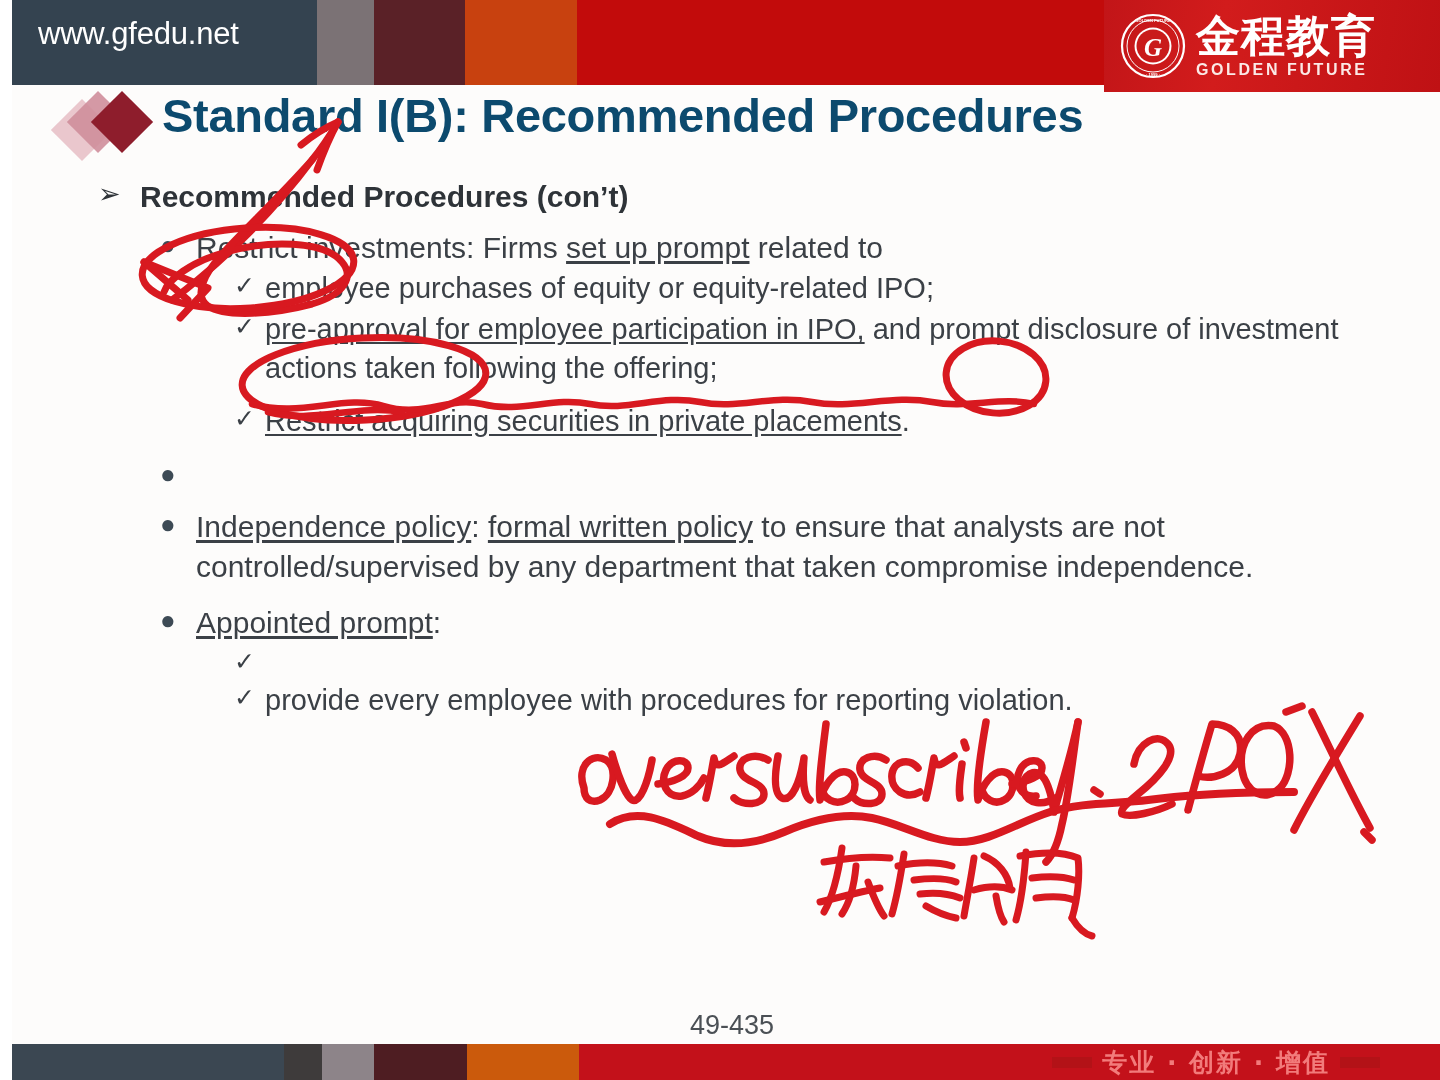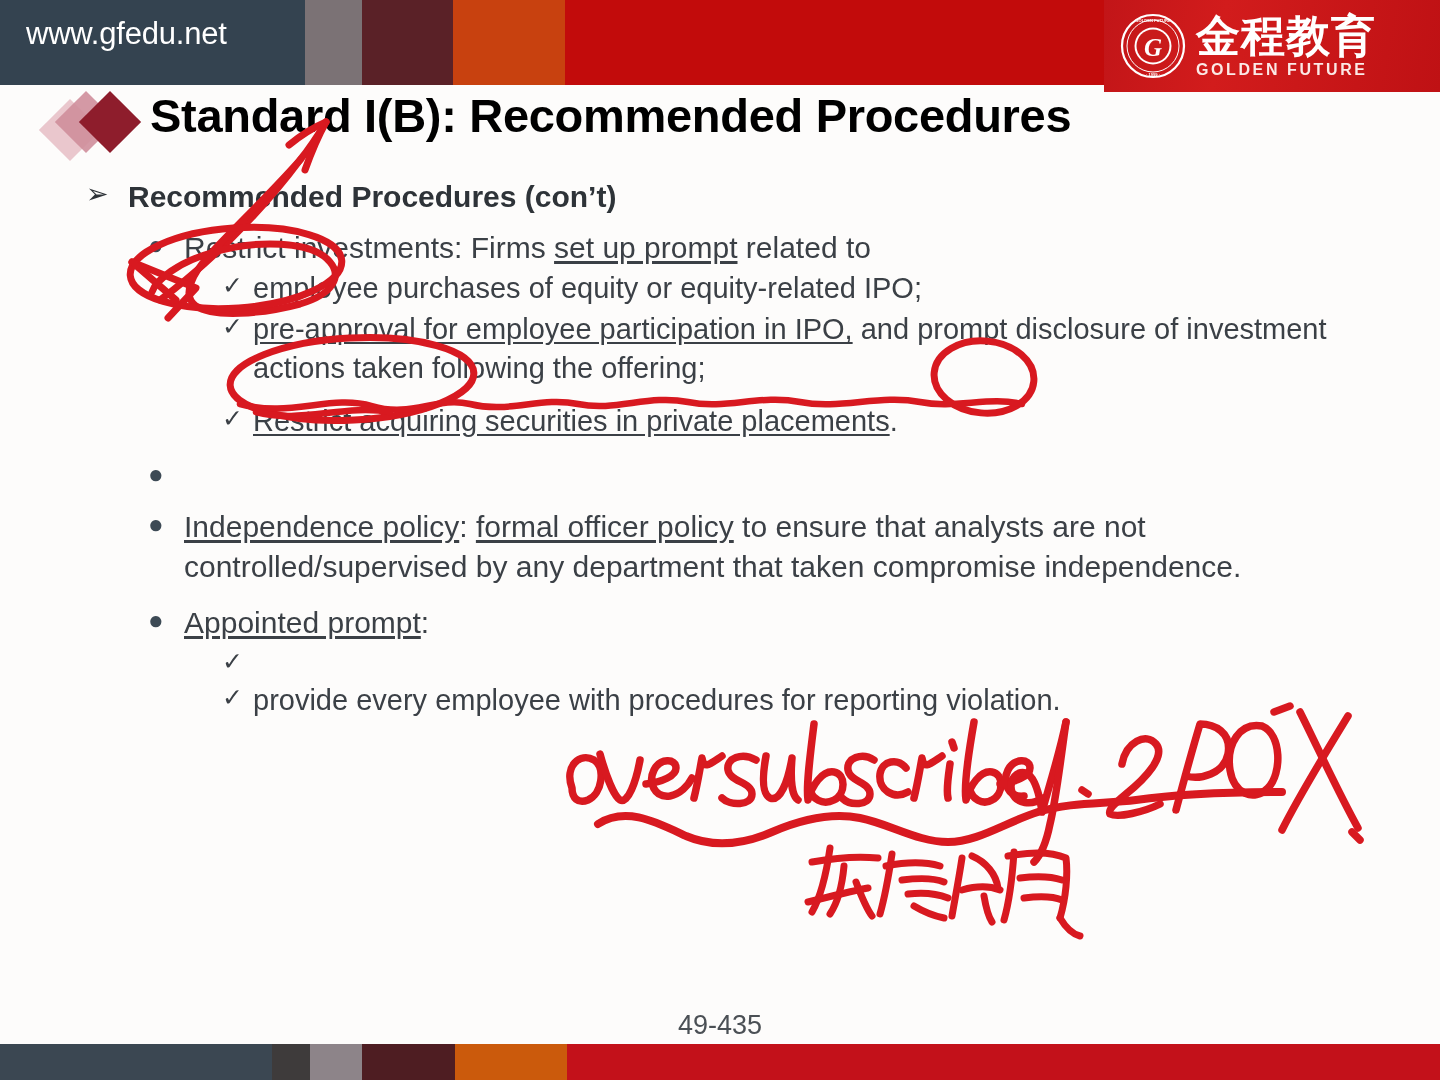--- a/index.html
+++ b/index.html
@@ -13,20 +13,21 @@
     position: relative;
     overflow: hidden;
     font-family: "Liberation Sans", "DejaVu Sans", sans-serif;
   }
 
   
   #slide {
     position: absolute;
     inset: 0;
     background: #fdfcfb;
+    margin-left: 12px;
   }
 
   
   #header-bands {
     position: absolute;
     left: 0; top: 0;
     width: 1440px; height: 85px;
     display: flex;
   }
   #header-bands .band { height: 100%; }
@@ -264,21 +265,21 @@
       <div id="logo-en">GOLDEN FUTURE</div>
     </div>
   </div>
 
   <div id="title-row">
     <div id="title-diamonds">
       <span class="diamond" id="diamond-back"></span>
       <span class="diamond" id="diamond-mid"></span>
       <span class="diamond" id="diamond-front"></span>
     </div>
-    <div id="slide-title" style="color: #000000;">Standard I(B): Recommended Procedures</div>
+    <div id="slide-title" style="color: #0c4a6e;">Standard I(B): Recommended Procedures</div>
   </div>
 
   <div id="content">
 
     <div class="lvl1">
       <span class="arrow-bullet">➢</span>
       <span class="txt">Recommended Procedures (con’t)</span>
     </div>
 
     <div id="blk-restrict">
@@ -302,21 +303,21 @@
         <span class="txt"><span class="u">Restrict acquiring securities in private placements</span><span>.</span></span>
       </div>
     </div>
 
     <div class="lvl2" id="blk-review">
       <span class="dot-bullet">●</span>
     </div>
 
     <div class="lvl2" id="blk-indep">
       <span class="dot-bullet">●</span>
-      <span class="txt"><span class="u">Independence policy</span><span>: </span><span class="u">formal officer policy</span><span> to ensure that analysts are not controlled/supervised by any department that taken compromise independence.</span></span>
+      <span class="txt"><span class="u">Independence policy</span><span>: </span><span class="u">formal written policy</span><span> to ensure that analysts are not controlled/supervised by any department that taken compromise independence.</span></span>
     </div>
 
     <div id="blk-officer">
       <div class="lvl2">
         <span class="dot-bullet">●</span>
         <span class="txt"><span class="u">Appointed prompt</span><span>:</span></span>
       </div>
       <div class="lvl3">
         <span class="check-bullet">✓</span>
       </div>
@@ -330,20 +331,25 @@
 
   <div id="page-number">49-435</div>
   <div id="footer-bands">
       <div class="band" style="background: rgb(59, 71, 82); width: 272px;"></div>
       <div class="band" style="background: rgb(62, 59, 59); width: 38px;"></div>
       <div class="band" style="background: rgb(141, 132, 137); width: 52px;"></div>
       <div class="band" style="background: rgb(78, 29, 34); width: 93px;"></div>
       <div class="band" style="background: rgb(203, 90, 12); width: 112px;"></div>
       <div class="band" style="background: rgb(195, 17, 26); width: 873px;"></div>
     </div>
+  <div id="footer-slogan">
+    <span class="tick"></span>
+    <span class="slogan-text">专业 · 创新 · 增值</span>
+    <span class="tick"></span>
+  </div>
 
   <svg id="annotations" viewBox="0 0 1440 1080">
     <g fill="none" stroke="#d81920" stroke-linecap="round" stroke-linejoin="round">
 
       <g stroke-width="7" stroke="#d81920">
         <path d="M160,300 C206,266 260,214 300,160 C312,145 320,132 326,122"></path>
         <path d="M326,122 C316,140 310,156 305,170"></path>
         <path d="M326,122 C312,128 300,136 289,145"></path>
       </g>
 

